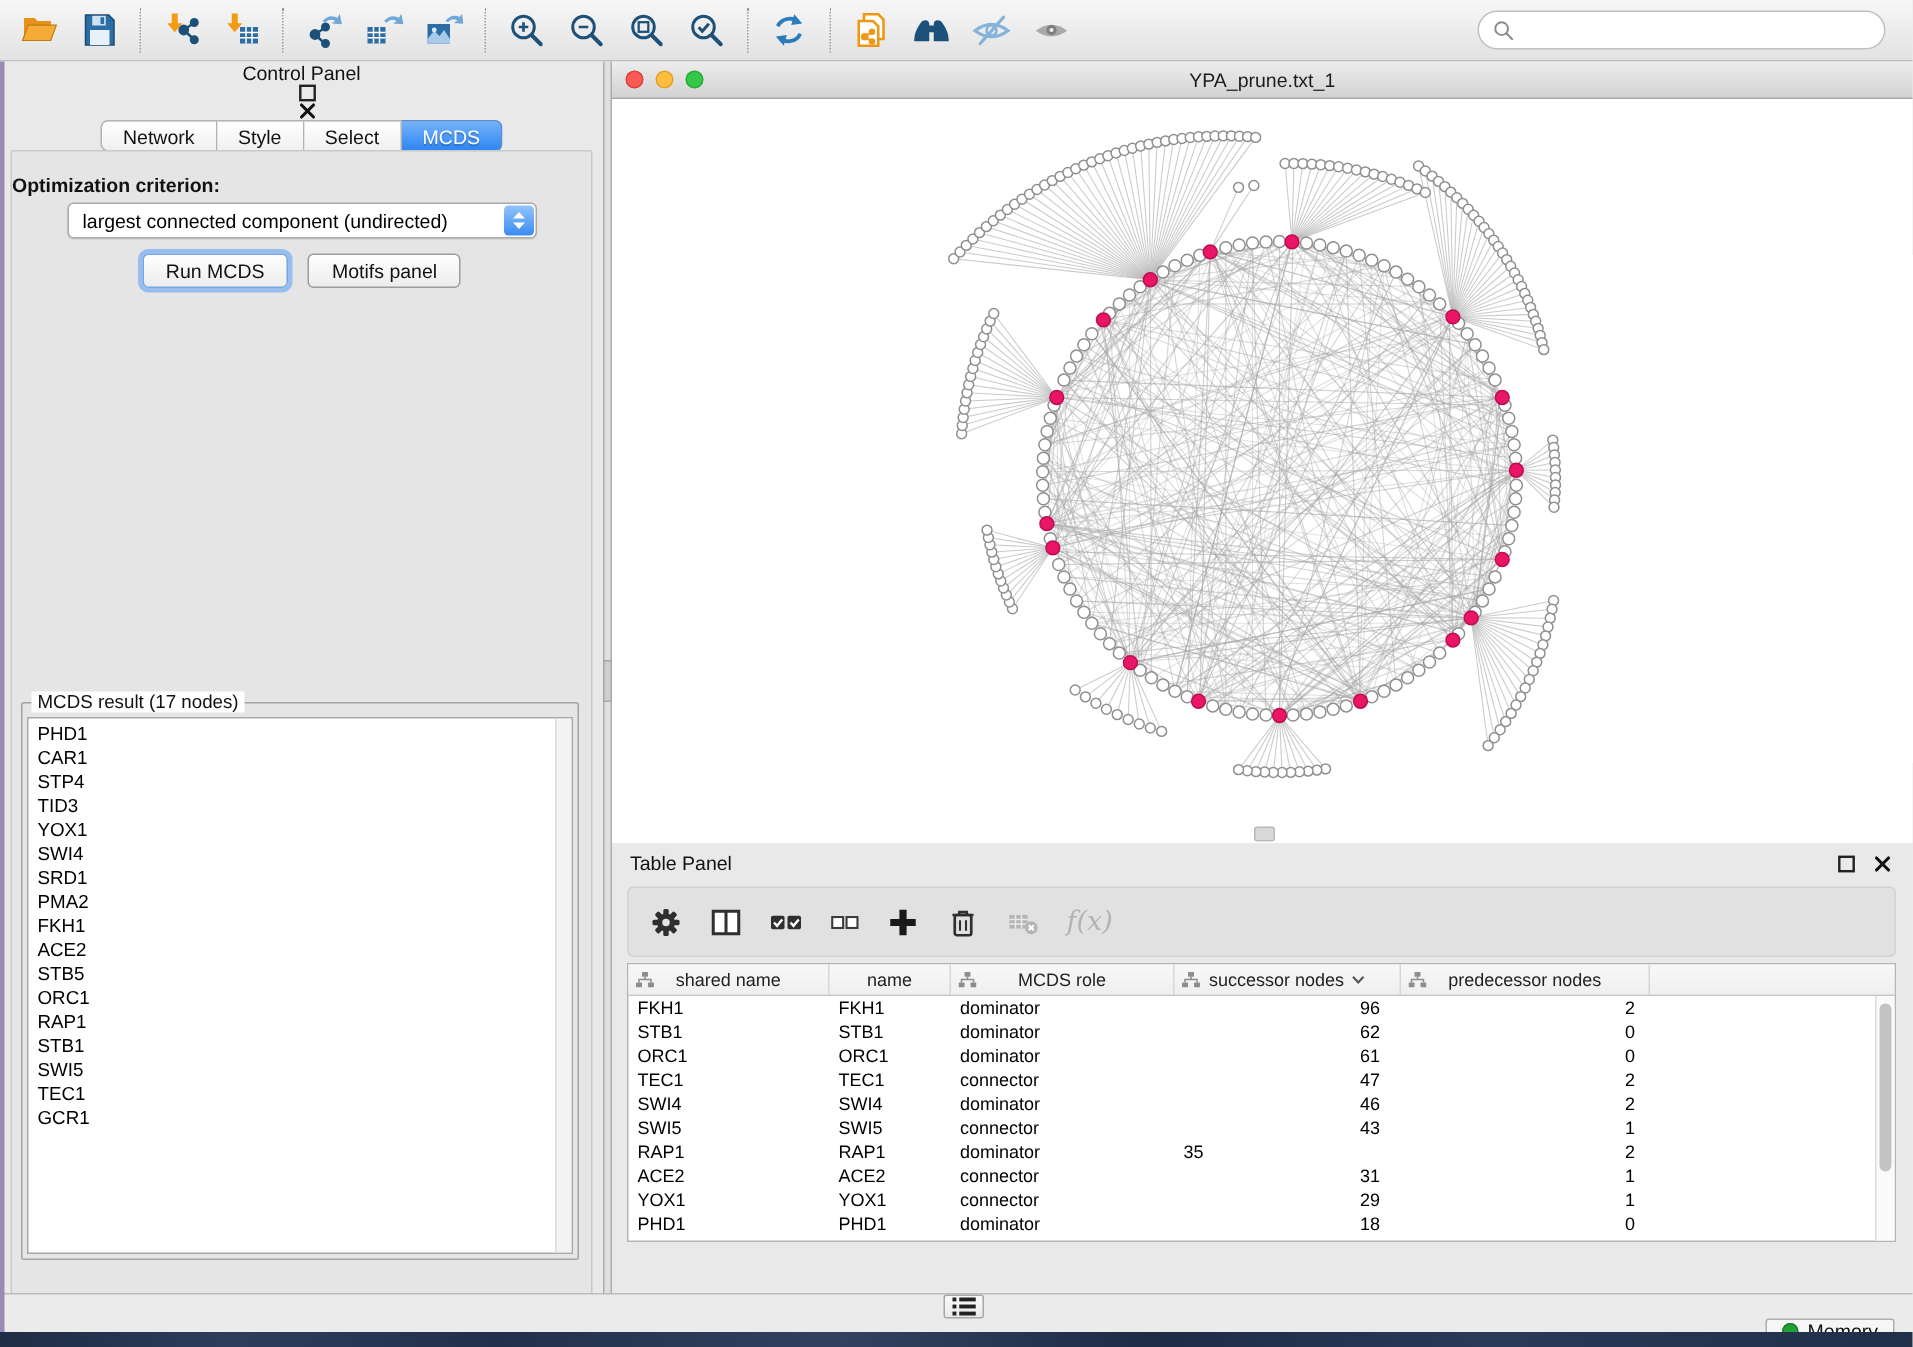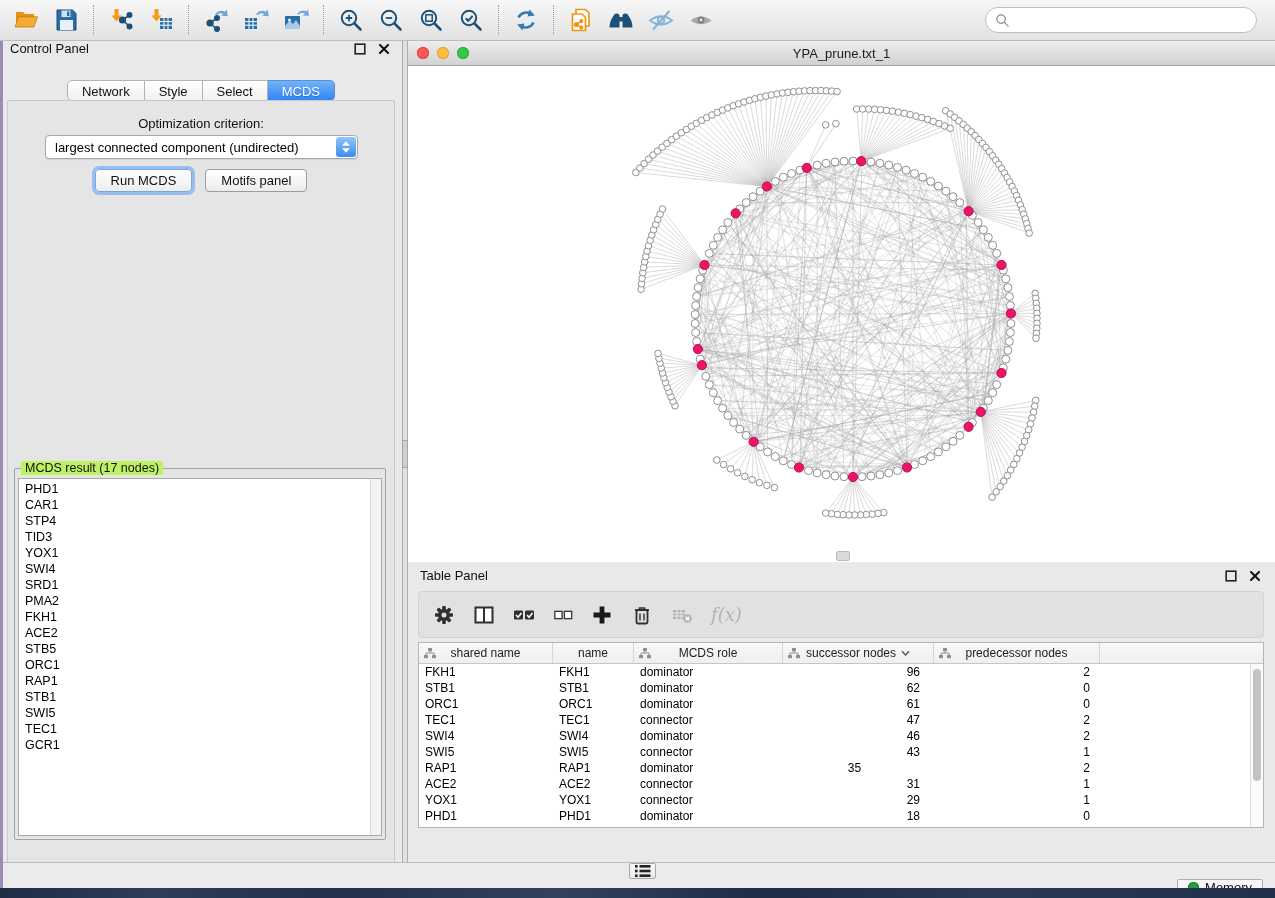--- a/index.html
+++ b/index.html
@@ -18,47 +18,47 @@
     border:1px solid #bfbfbf; border-radius:13px; display:flex; align-items:center; padding-left:9px; gap:5px; }
   .searchbox input { border:none; outline:none; flex:1; height:20px; font-size:13px; background:transparent; font-family:"Liberation Sans",sans-serif; }
 
   
   .left-strip { position:absolute; left:0; top:41px; width:3px; height:847px; background:#9b8bb4; z-index:30; }
   .wallpaper { position:absolute; left:0; top:888px; width:1275px; height:10px;
     background:linear-gradient(90deg,#1f2d45,#2d3d5a 12%,#22304b 26%,#32425e 44%,#1e2c46 60%,#2a3a57 78%,#203049 100%); }
 
   
   .cpanel { position:absolute; left:0; top:41px; width:402px; height:821px; background:#e9e9e9; }
-  .panel-head { height:27px; display:flex; padding:0 10px; }
+  .panel-head { height:27px; display:flex; align-items:center; padding:0 10px;flex-direction:column; }
   .panel-title { font-size:13px; color:#111; }
   .panel-head .spacer { flex:1; }
   .mini-btn { width:16px; height:16px; display:flex; align-items:center; justify-content:center; margin-left:8px; }
   .tabs { display:flex; justify-content:center; margin-top:12px; }
   .tab { height:21px; line-height:21px; padding:0 14px; font-size:13px; color:#111;
     background:linear-gradient(#ffffff,#f0f0f0); border:1px solid #b3b3b3; border-left:none; }
   .tab:first-child { border-left:1px solid #b3b3b3; border-radius:5px 0 0 5px; }
   .tab:last-child { border-radius:0 5px 5px 0; }
   .tab.active { background:linear-gradient(#74b3fa,#2f86f4); color:#fff; border-color:#5a8fd0;
     text-shadow:0 1px 1px rgba(0,0,60,.25); }
   .cpanel-inner { position:absolute; left:7px; top:59px; width:388px; height:796px;
     background:#e5e5e5; border:1px solid #c9c9c9; border-radius:2px; }
-  .opt-label { text-align:center; margin-top:15px; font-size:13px; color:#111; }
+  .opt-label { margin-top:15px; font-size:13px; color:#111;font-weight:bold; }
   .select { position:absolute; left:37px; top:34px; width:313px; height:24px; background:#fff;
     border:1px solid #a9a9a9; border-radius:4px; display:flex; align-items:center; box-shadow:0 1px 1px rgba(0,0,0,.08); }
   .select .val { flex:1; padding-left:9px; font-size:13px; white-space:nowrap; overflow:hidden; }
   .select .cap { width:20px; height:20px; margin-right:1px; border-radius:3px;
     background:linear-gradient(#93c3fa,#3a8cf2); display:flex; flex-direction:column; align-items:center; justify-content:center; gap:2px; }
   .btn-row { position:absolute; left:0; top:68px; width:100%; display:flex; justify-content:center; gap:13px; }
   .btn { height:23px; padding:0 15px; background:linear-gradient(#ffffff,#ececec);
     border:1px solid #9c9c9c; border-radius:4px; font-size:13px; color:#111;
     font-family:"Liberation Sans",sans-serif; }
   .btn.focused { box-shadow:0 0 0 3px rgba(110,168,245,.65); border-color:#76a7e2; }
   .group { position:absolute; left:6px; top:367px; width:372px; height:372px;
     border:1px solid #a3a3a3; border-radius:2px; }
-  .group .legend { position:absolute; top:-8px; left:6px; background:#bef264; padding:0 4px; font-size:12.5px; color:#111; }
+  .group .legend { position:absolute; top:-8px; left:6px; background:#ffffff; padding:0 4px; font-size:12.5px; color:#111; }
   .list-area { position:absolute; left:3px; right:3px; top:9px; bottom:3px; background:#fff; border:1px solid #a8a8a8; overflow:hidden; }
   .list-scroll { position:absolute; top:0; right:0; bottom:0; width:11px; background:#f3f3f3; border-left:1px solid #dadada; }
   .list-items { padding:2px 0 0 6px; }
   .list-item { font-size:12.5px; line-height:16px; color:#000; white-space:nowrap; }
 
   
   .vsplit { position:absolute; left:402px; top:41px; width:6px; height:821px; background:#e0e0e0;
     border-left:1px solid #adadad; border-right:1px solid #adadad; }
   .vhandle { position:absolute; left:-1px; top:399px; width:6px; height:28px; background:#cfcfcf;
     border:1px solid #a5a5a5; }
@@ -1340,21 +1340,21 @@
             <div class="td" style="width:134px;text-align:left;padding-left:6px">SWI5</div>
             <div class="td" style="width:81px;text-align:left;padding-left:6px">SWI5</div>
             <div class="td" style="width:149px;text-align:left;padding-left:6px">connector</div>
             <div class="td" style="width:151px;text-align:right;padding-right:14px">43</div>
             <div class="td" style="width:166px;text-align:right;padding-right:10px">1</div>
           </div>
           <div class="tr">
             <div class="td" style="width:134px;text-align:left;padding-left:6px">RAP1</div>
             <div class="td" style="width:81px;text-align:left;padding-left:6px">RAP1</div>
             <div class="td" style="width:149px;text-align:left;padding-left:6px">dominator</div>
-            <div class="td" style="width:151px;text-align:center;padding-right:14px">35</div>
+            <div class="td" style="width:151px;text-align:left;padding-right:14px">35</div>
             <div class="td" style="width:166px;text-align:right;padding-right:10px">2</div>
           </div>
           <div class="tr">
             <div class="td" style="width:134px;text-align:left;padding-left:6px">ACE2</div>
             <div class="td" style="width:81px;text-align:left;padding-left:6px">ACE2</div>
             <div class="td" style="width:149px;text-align:left;padding-left:6px">connector</div>
             <div class="td" style="width:151px;text-align:right;padding-right:14px">31</div>
             <div class="td" style="width:166px;text-align:right;padding-right:10px">1</div>
           </div>
           <div class="tr">

